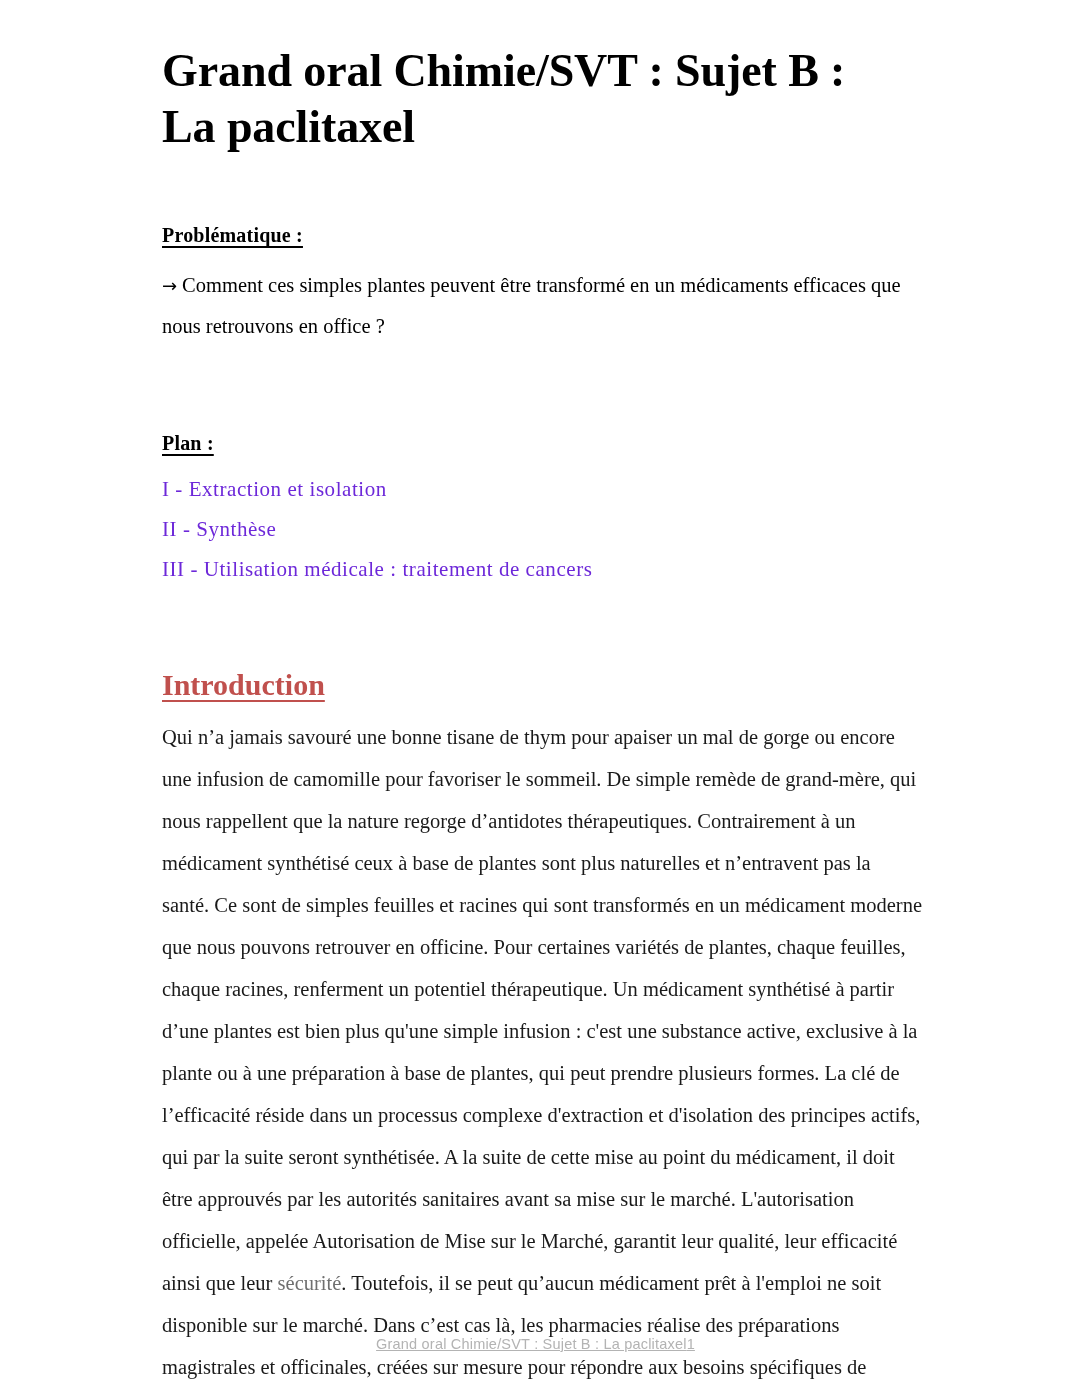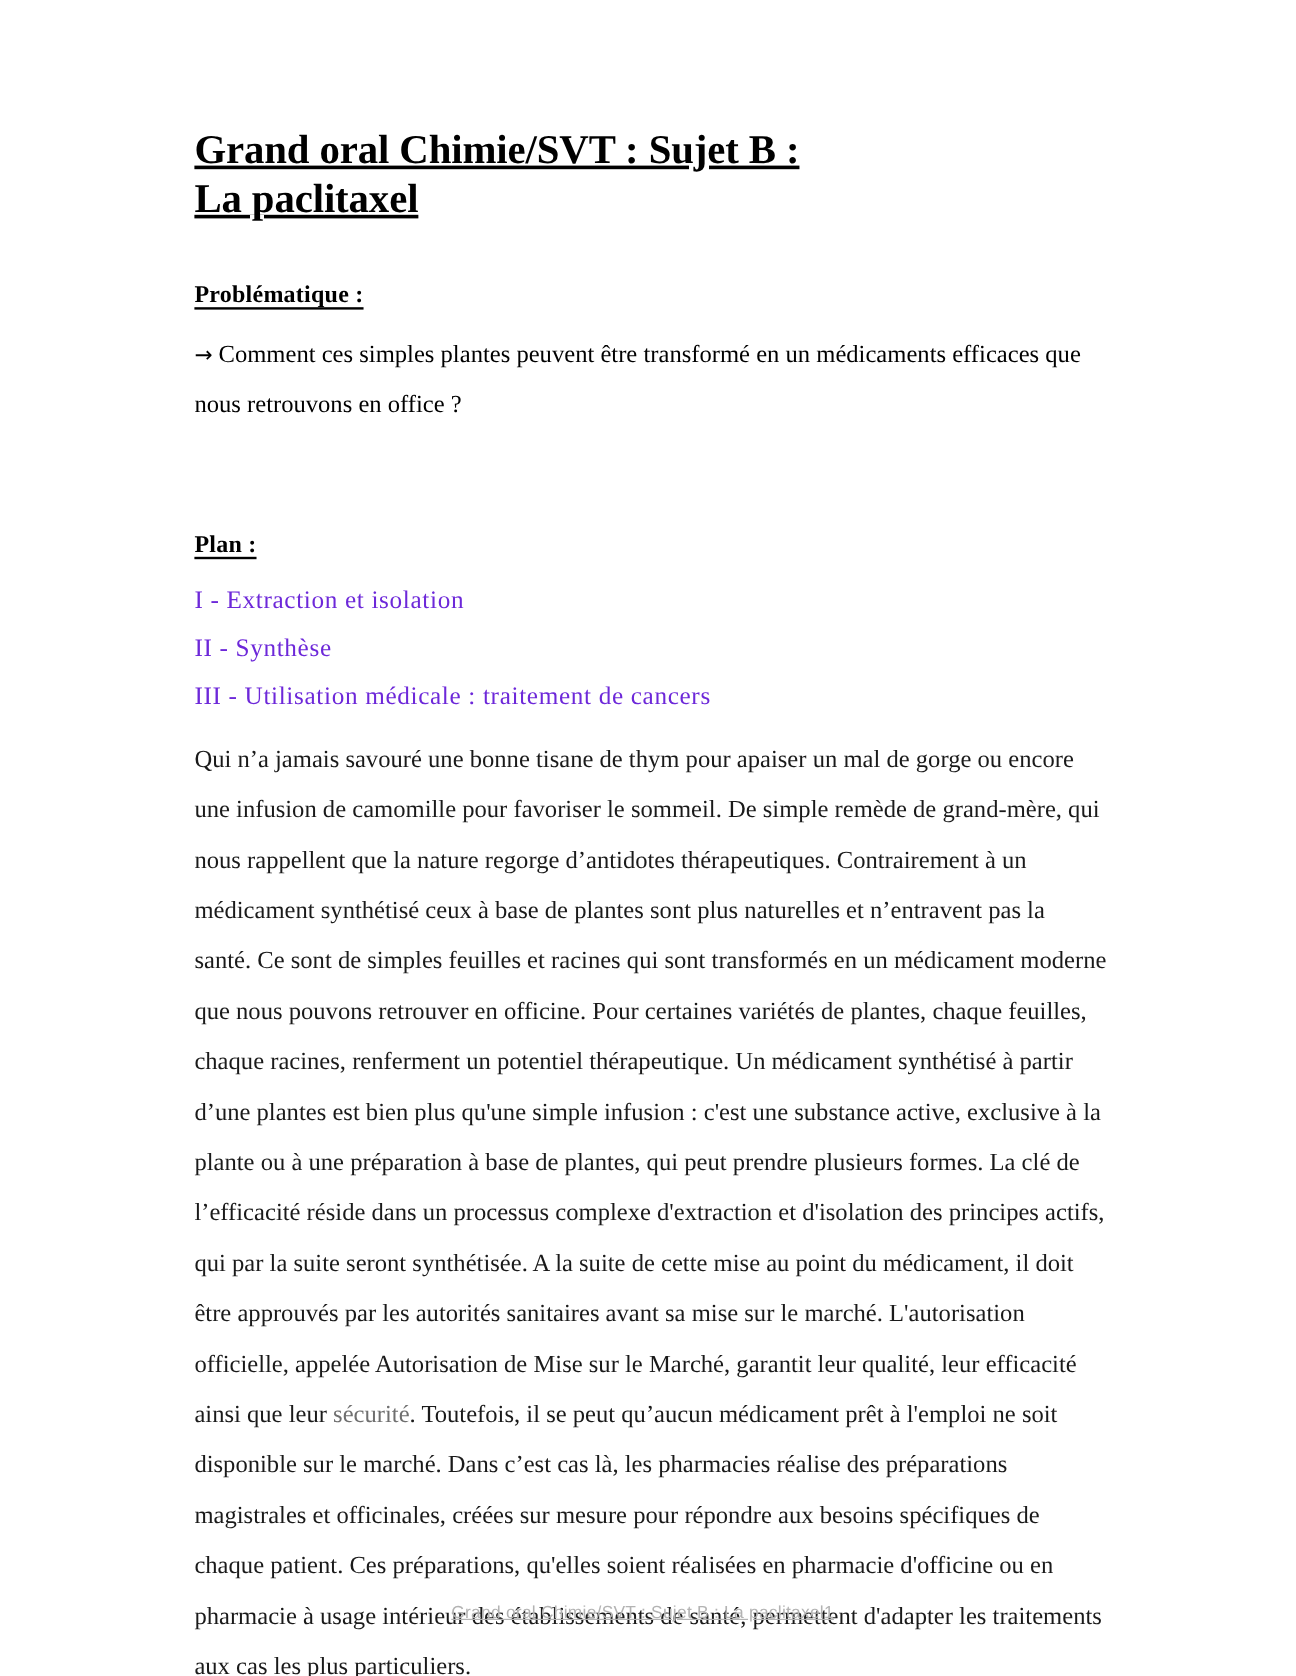--- a/index.html
+++ b/index.html
@@ -24,40 +24,39 @@
     position: absolute;
     left: 162px;
     top: 0;
     width: 760px;
   }
 
   
   .doc-title {
     font-family: "Liberation Serif", "DejaVu Serif", serif;
     font-weight: bold;
-    font-size: 34px;
+    font-size: 46px;
     line-height: 1.22;
     letter-spacing: -0.1px;
     margin: 0;
-    padding-top: 105px;
+    padding-top: 43px;
     color: #000000;
-    text-decoration: underline;
   }
 
   
   .section-label {
     font-weight: bold;
     font-size: 20px;
     line-height: 1.4;
     text-decoration: underline;
     text-underline-offset: 4px;
     letter-spacing: 0.2px;
     color: #000000;
   }
-  .problematique-label { margin-top: 44px; font-family: Liberation Serif, serif; }
+  .problematique-label { margin-top: 66px; font-family: Liberation Serif, serif; }
   .plan-label { margin-top: 82px; }
 
   
   .question-text {
     font-size: 20.5px;
     line-height: 41px;
     margin-top: 16px;
     color: #000000;
     text-align: left;
   }
@@ -144,20 +143,23 @@
     </div>
 
     <div class="section-label plan-label">Plan :</div>
 
     <ul class="plan-list">
       <li class="plan-item">I - Extraction et isolation</li>
       <li class="plan-item">II - Synthèse</li>
       <li class="plan-item">III - Utilisation médicale : traitement de cancers</li>
     </ul>
 
+    <h2 class="intro-heading">
+      <span>Introduction</span>
+    </h2>
 
     <p class="body-text"><span>Qui n’a jamais savouré une bonne tisane de thym pour apaiser un mal de gorge ou encore une infusion de camomille pour favoriser le sommeil. De simple remède de grand-mère, qui nous rappellent que la nature regorge d’antidotes thérapeutiques. Contrairement à un médicament synthétisé  ceux à base de plantes sont plus naturelles et n’entravent pas la santé. Ce sont de simples feuilles et racines qui sont transformés en un médicament moderne que nous pouvons retrouver en officine. Pour certaines variétés de plantes, chaque feuilles, chaque racines, renferment un potentiel thérapeutique. Un médicament synthétisé à partir d’une plantes est bien plus qu'une simple infusion : c'est une substance active, exclusive à la plante ou à une préparation à base de plantes, qui peut prendre plusieurs formes. La clé de l’efficacité réside dans un processus complexe d'extraction et d'isolation des principes actifs, qui par la suite seront synthétisée. A la suite de cette mise au point du médicament, il doit être approuvés par les autorités sanitaires avant sa mise sur le marché. L'autorisation officielle, appelée Autorisation de Mise sur le Marché, garantit leur qualité, leur efficacité ainsi que leur </span><span class="muted-run">sécurité</span><span>. Toutefois, il se peut qu’aucun médicament prêt à l'emploi ne soit disponible sur le marché. Dans c’est cas là, les pharmacies réalise des préparations magistrales et officinales, créées sur mesure pour répondre aux besoins spécifiques de chaque patient. Ces préparations, qu'elles soient réalisées en pharmacie d'officine ou en pharmacie à usage intérieur des établissements de santé, permettent d'adapter les traitements aux cas les plus particuliers. </span></p>
 
   </div>
 
   <div class="footer">
     <span>Grand oral Chimie/SVT : Sujet B : La paclitaxel</span>
     <span class="footer-page-number">1</span>
   </div>
 

